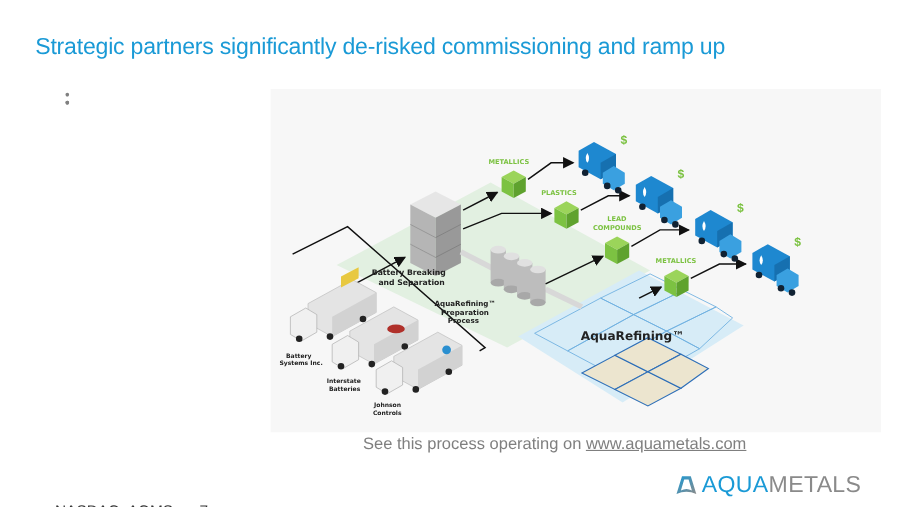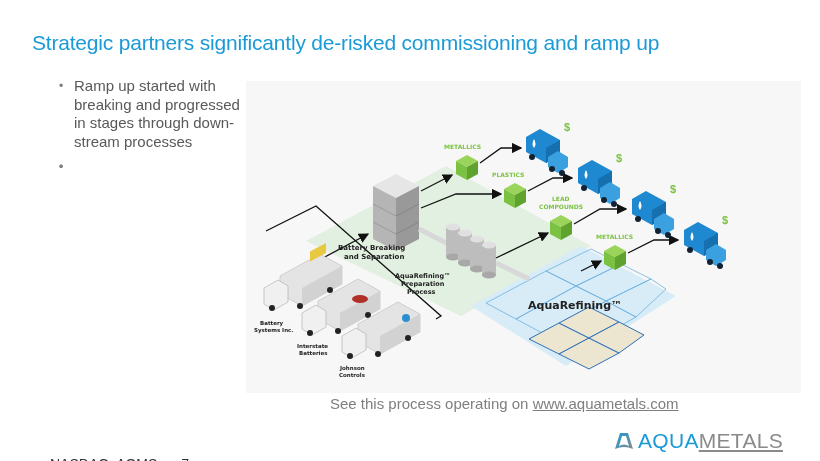--- a/index.html
+++ b/index.html
@@ -36,30 +36,30 @@
       position: absolute; left: 50px; top: 456px; font-size: 14px; color: #333;
       white-space: nowrap;
     }
     .footer-left .page { margin-left: 24px; }
     .logo {
       position: absolute; left: 614px; top: 429px; height: 24px;
       display: flex; align-items: center;
     }
     .logo .word { font-size: 21px; letter-spacing: 0.3px; margin-left: 4px; }
     .logo .aqua { color: #1a9ad6; }
-    .logo .metals { color: #8a8a8a; text-decoration: underline; }
+    .logo .metals { color: #8a8a8a; }
     .lbl { font-family: "DejaVu Sans", sans-serif; font-weight: bold; }
   </style>
 </head>
 <body>
 
 <div class="title">Strategic partners significantly de-risked commissioning and ramp up</div>
 
 <ul class="bullets">
-  <li><span class="dot">•</span><span>Ramp up started with breaking and progressed in stages through down-stream processes</span></li>
+  <li><span class="dot">•</span></li>
   <li><span class="dot">•</span></li>
   <li><span class="dot">•</span></li>
 </ul>
 
 <div class="panel">
   <svg width="555" height="312" viewBox="0 0 555 312">
     <defs>
       <marker id="arr" markerWidth="8" markerHeight="8" refX="7" refY="4" orient="auto">
         <path d="M0,0 L8,4 L0,8 z" fill="#111"></path>
       </marker>

